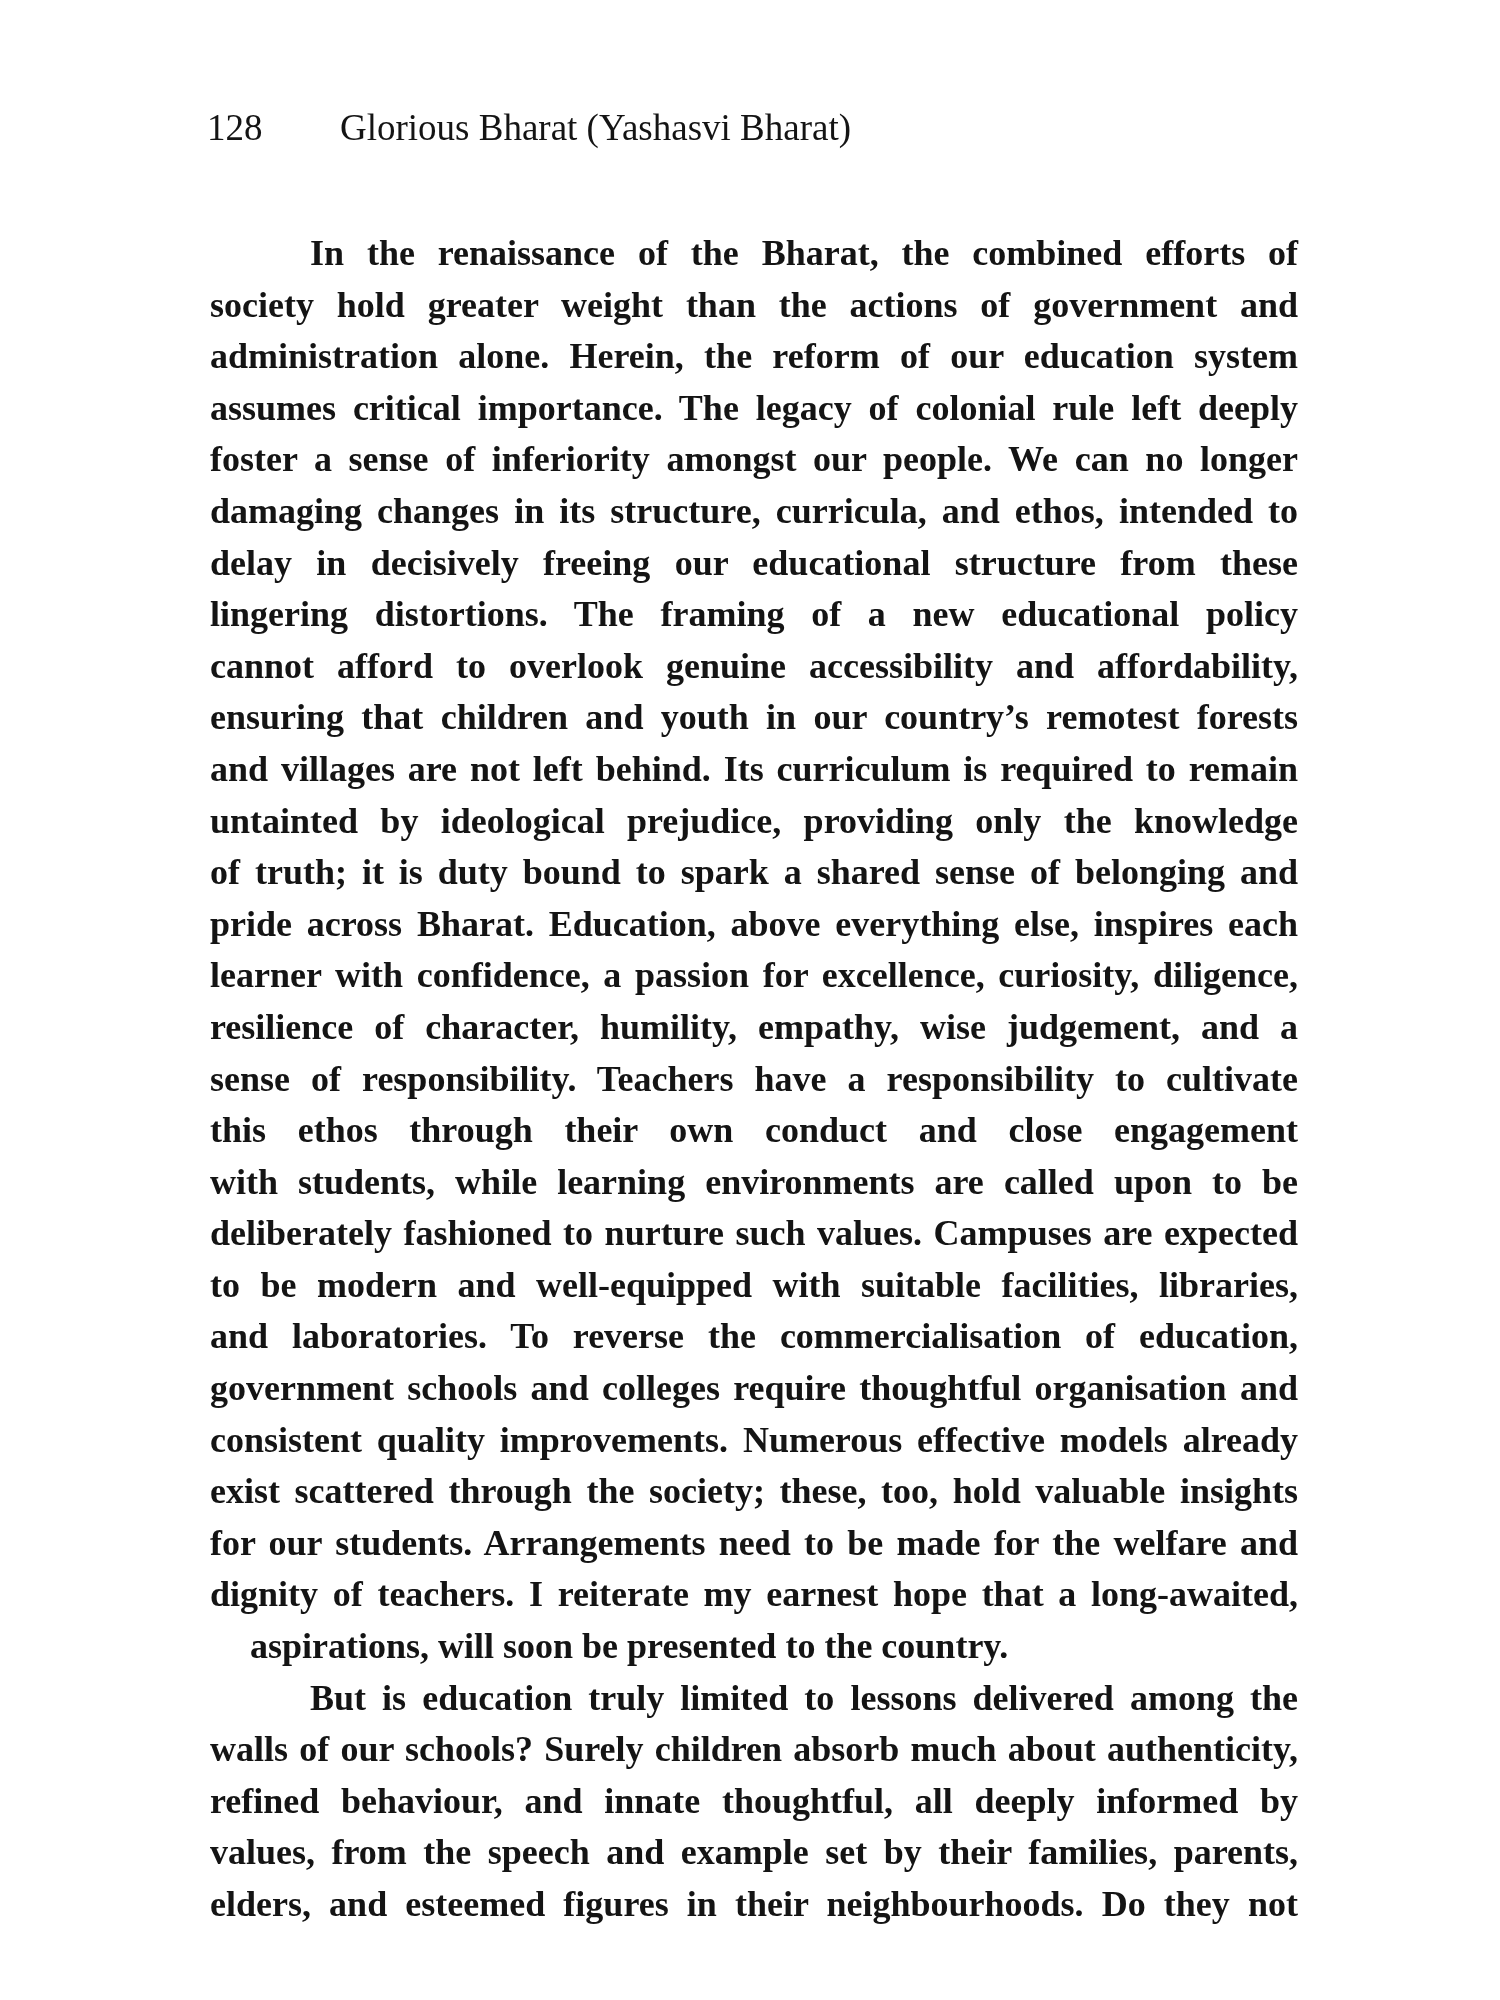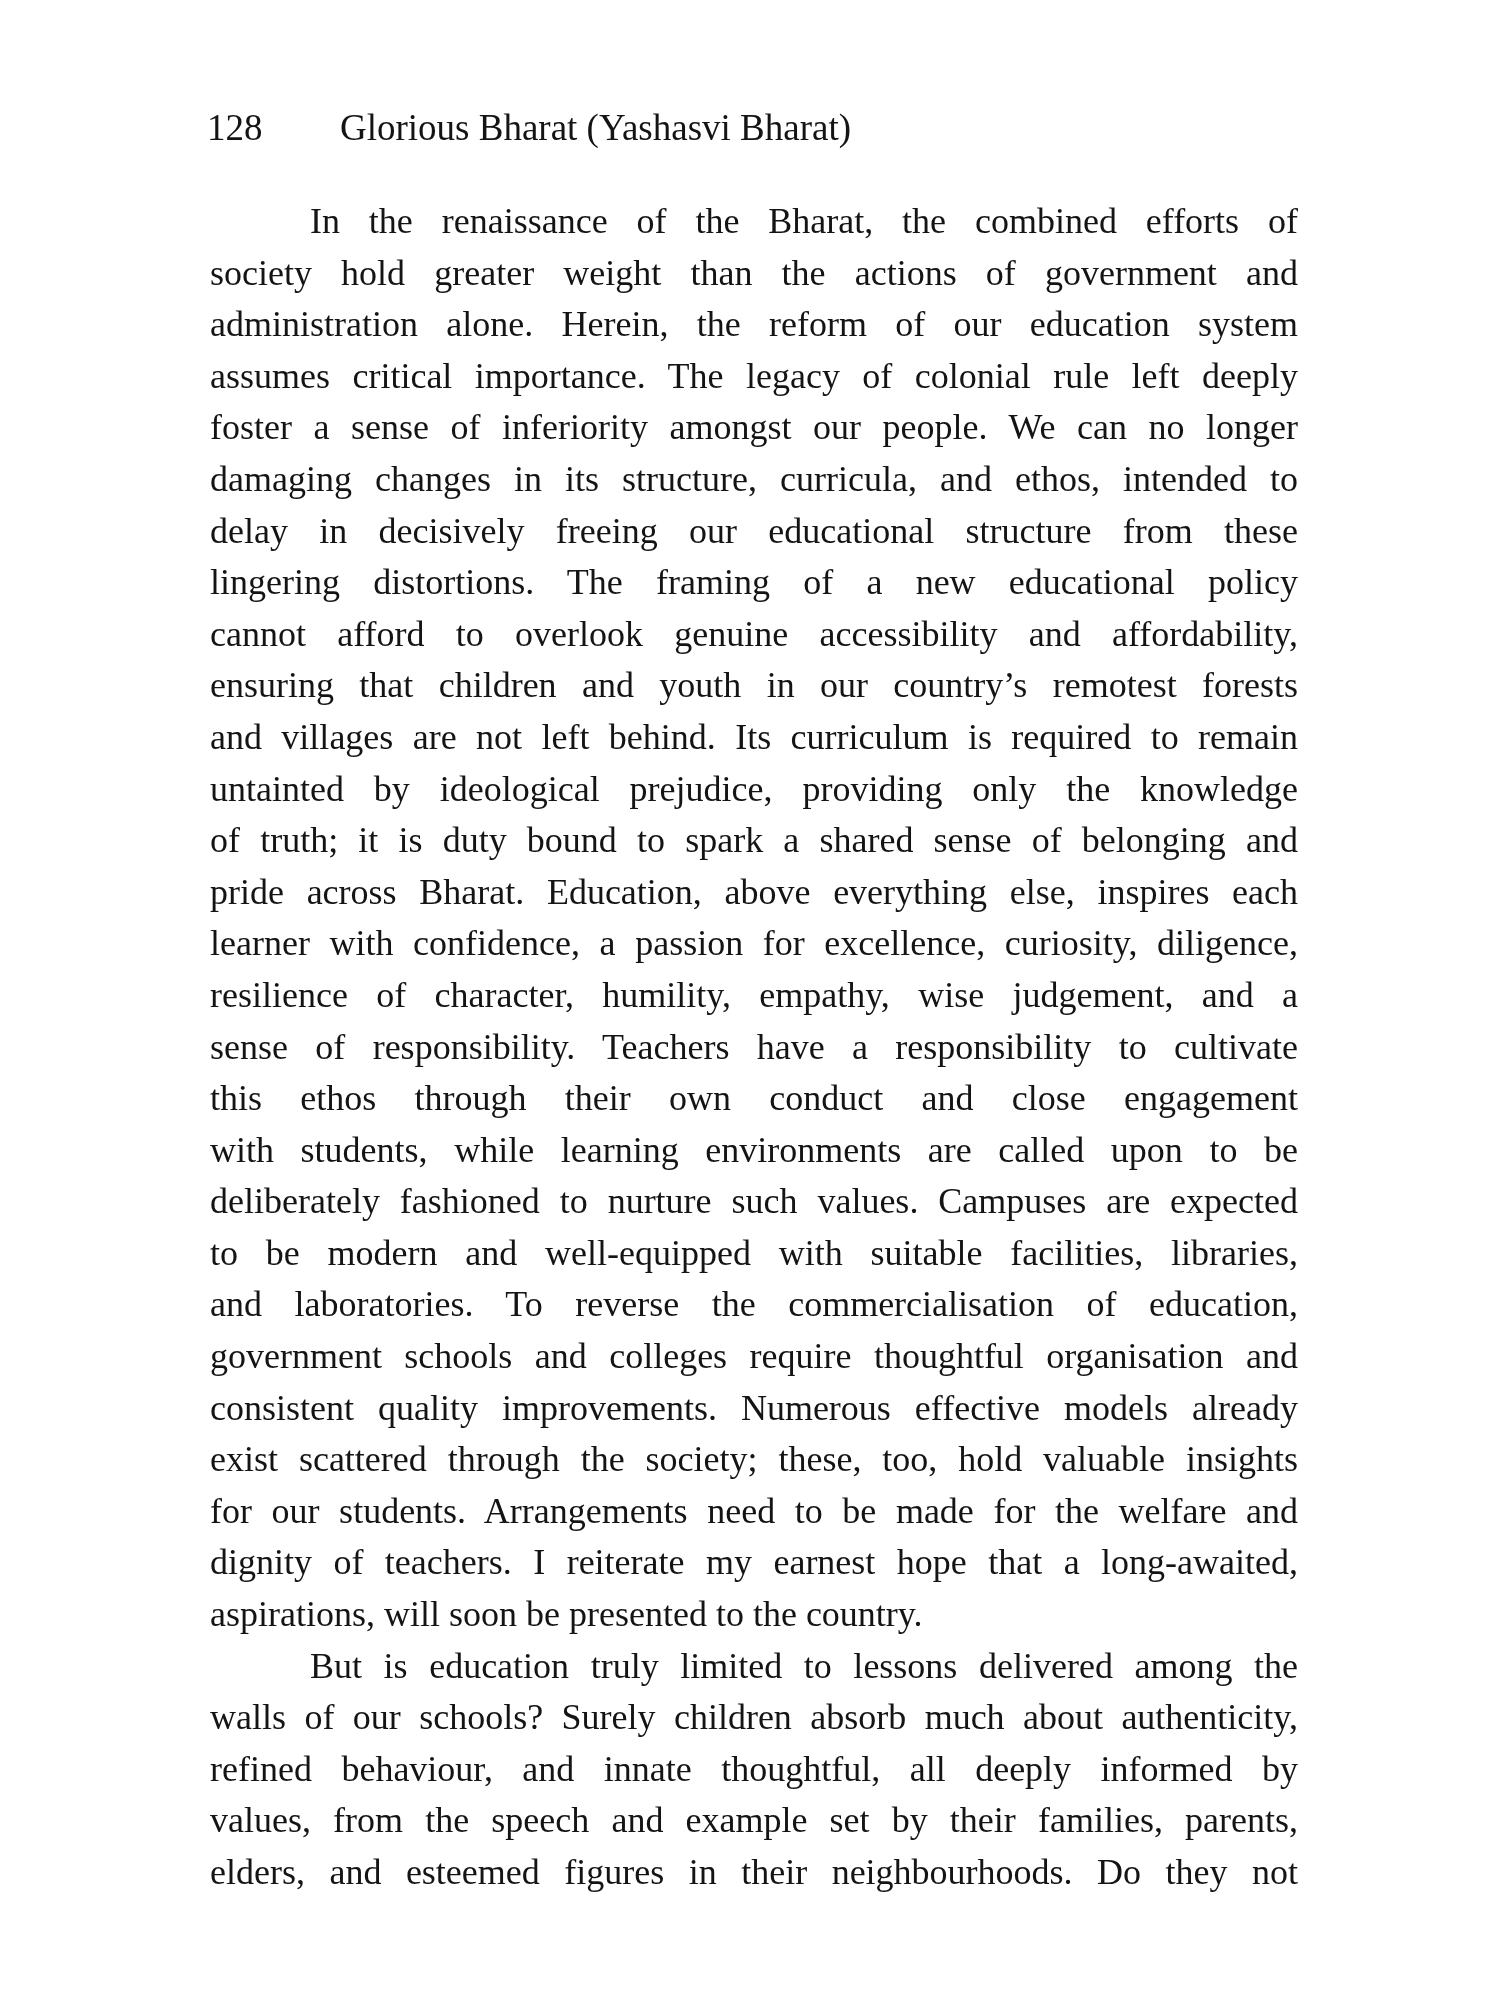--- a/index.html
+++ b/index.html
@@ -31,40 +31,42 @@
     }
     .book-title {
       position: absolute;
       left: 0;
       width: 1191px;
       top: 0;
       text-align: center;
     }
     .body-text {
       position: absolute;
-      top: 196px;
+      top: 228px;
       left: 210px;
       width: 1088px;
       font-size: 36px;
       line-height: 51.6px;
+      font-weight: bold;
     }
     .line {
       display: block;
       height: 51.6px;
       white-space: nowrap;
       text-align: justify;
       text-align-last: justify;
       overflow: visible;
     }
     .line.indent {
       padding-left: 100px;
     }
     .line.last {
       text-align: left;
       text-align-last: left;
+      margin-left: 40px;
     }
   </style>
 </head>
 <body>
 
 <div class="running-head">
   <span class="page-number">128</span>
   <span class="book-title">Glorious Bharat (Yashasvi Bharat)</span>
 </div>
 

